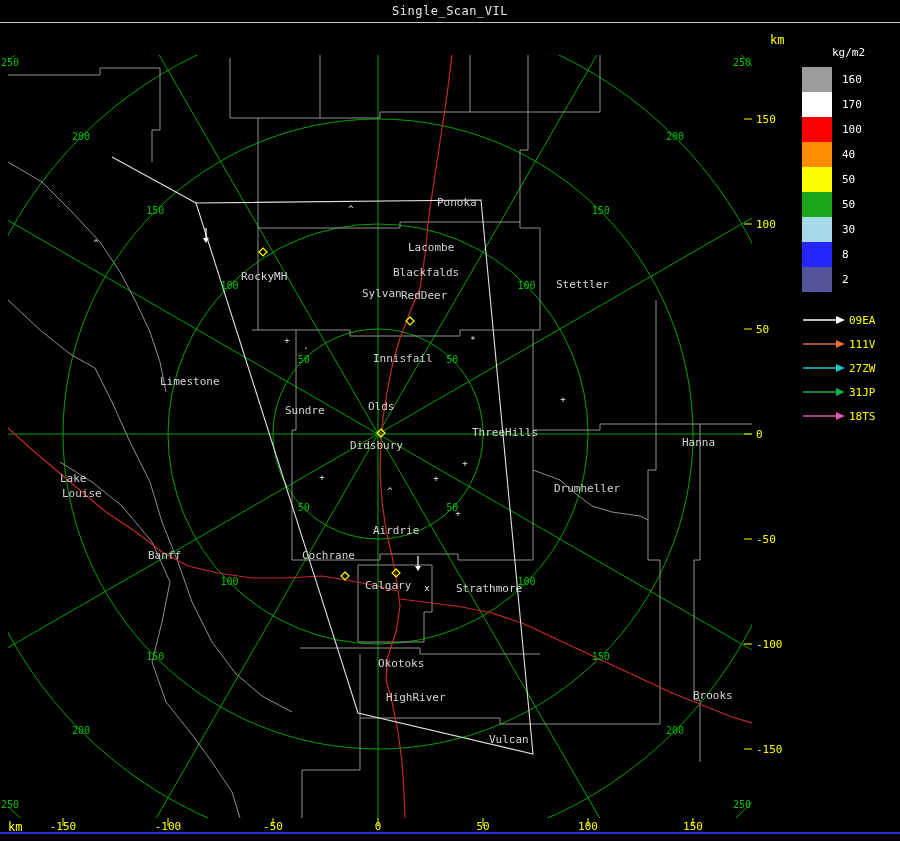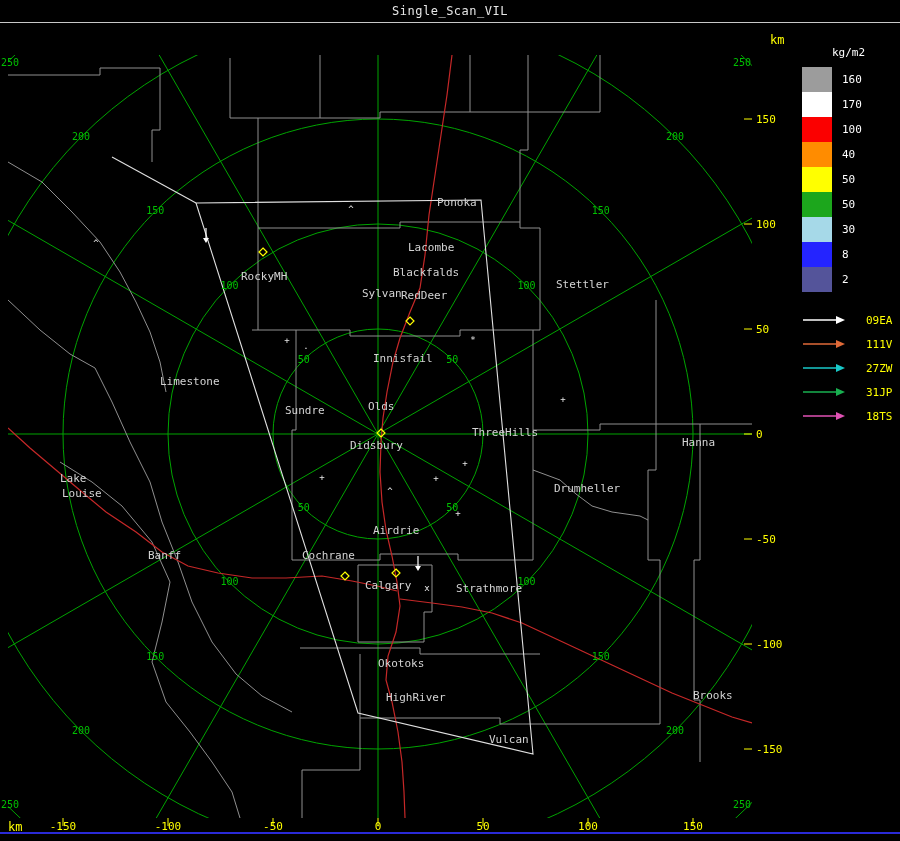--- a/index.html
+++ b/index.html
@@ -11,21 +11,21 @@
   .hdr-km{position:absolute;top:33px;left:770px;color:#ffff00;font-size:12px;z-index:5;}
   #map{position:absolute;top:0;left:0;width:900px;height:841px;z-index:1;}
   svg text{font-family:"DejaVu Sans Mono",monospace;}
   .legend{position:absolute;left:802px;top:46px;width:98px;z-index:5;}
   .legend-unit{color:#ffffff;font-size:11px;margin:0 0 8px 30px;}
   .scale-row{display:flex;height:25px;}
   .swatch{width:30px;height:25px;}
   .scale-label{color:#ffffff;font-size:11px;line-height:25px;margin-left:10px;}
   #tracks{margin-top:16px;}
   .track-row{display:flex;align-items:center;height:24px;}
-  .track-label{color:#ffff00;font-size:11px;margin-left:20px;}
+  .track-label{color:#ffff00;font-size:11px;margin-left:3px;}
   .km-bl{position:absolute;top:820px;left:8px;color:#ffff00;font-size:12px;z-index:5;}
   .bottom-line{position:absolute;top:832px;left:0;width:900px;height:2px;background:#2a2ad8;z-index:5;}
 </style>
 </head>
 <body>
 
 <div class="screen">
   <div class="titlebar">Single_Scan_VIL</div>
   <div class="title-sep"></div>
   <div class="hdr-km">km</div>

